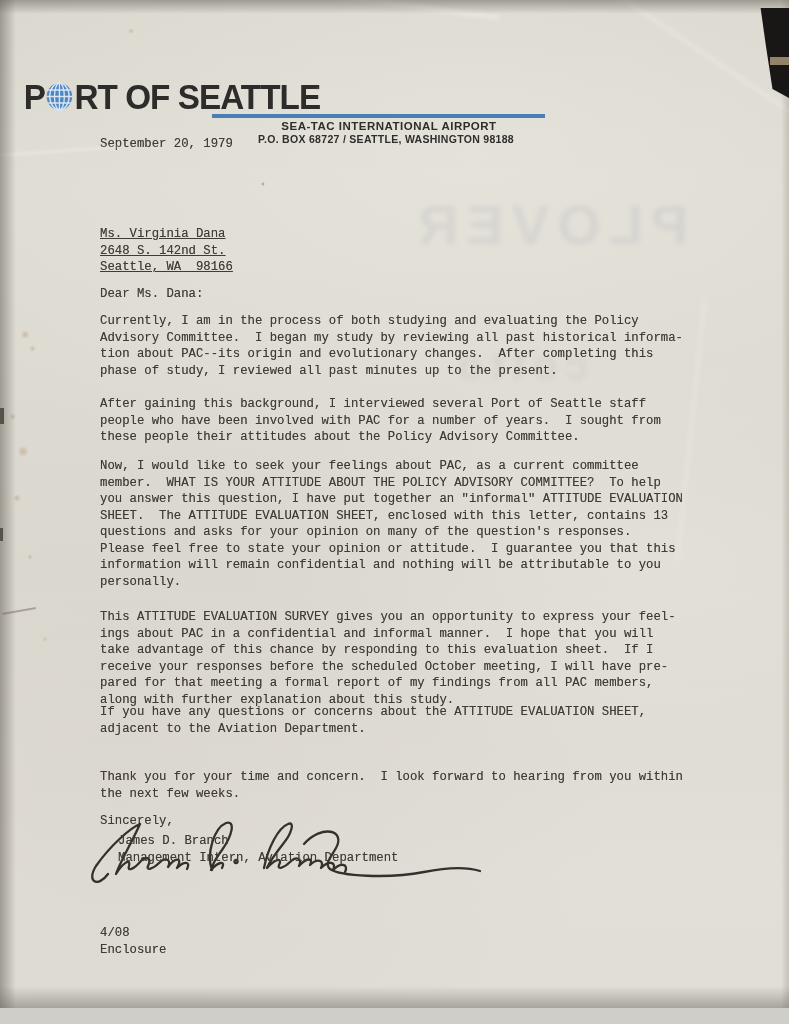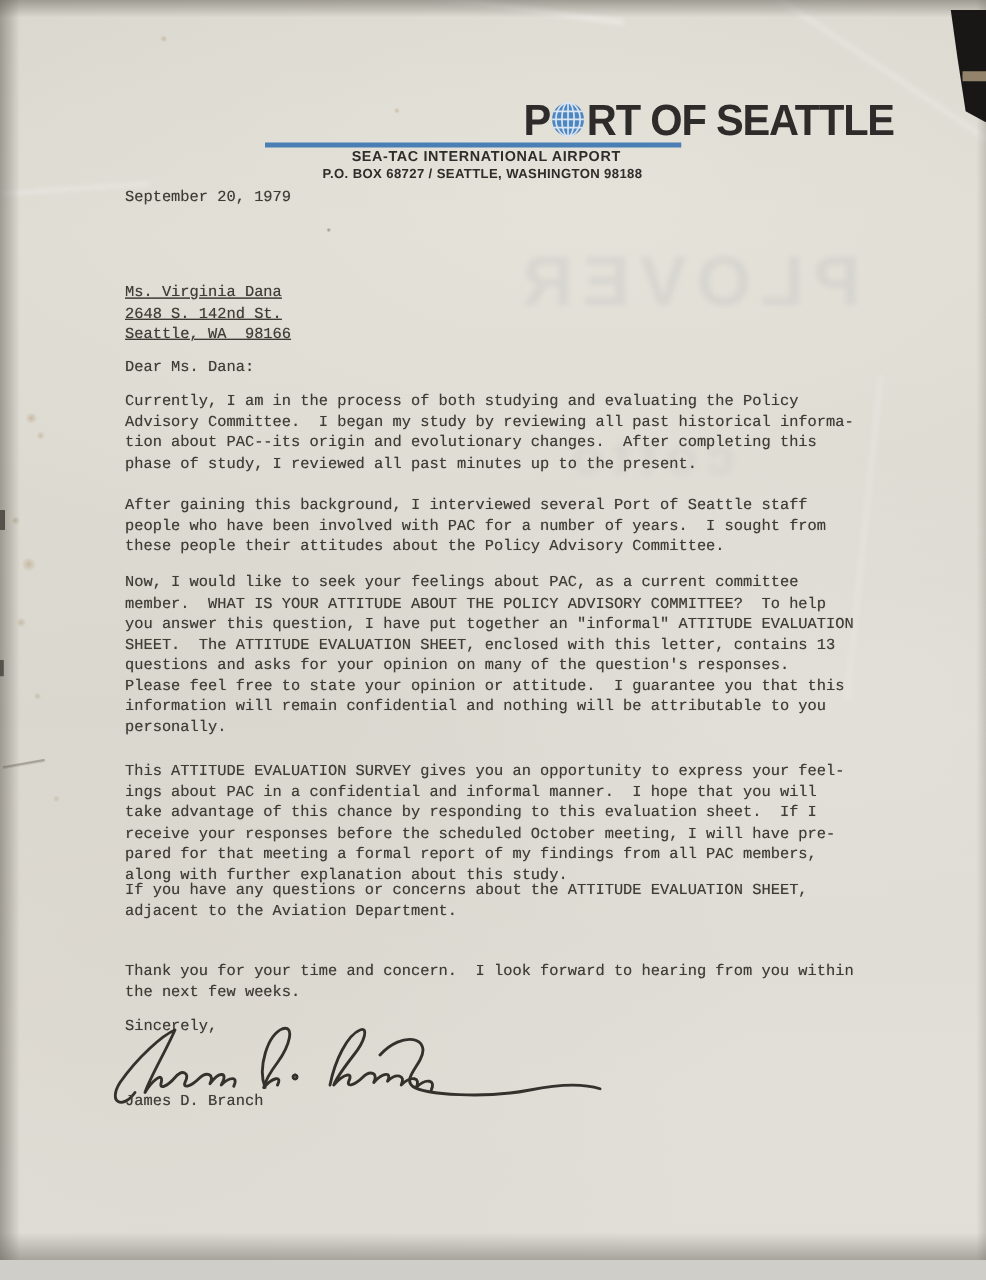--- a/index.html
+++ b/index.html
@@ -34,46 +34,46 @@
   .edge-tick{position:absolute;background:#4e4a44;}
   .t1{left:0;top:408px;width:4px;height:16px;}
   .t2{left:0;top:528px;width:3px;height:13px;}
   
   .stain{position:absolute;border-radius:50%;pointer-events:none;}
   
   .ghost{position:absolute;font-weight:bold;transform:scaleX(-1);filter:blur(2px);letter-spacing:8px;color:rgba(100,112,136,0.09);pointer-events:none;}
   .ghost1{left:410px;top:192px;font-size:56px;}
   .ghost2{left:450px;top:344px;font-size:40px;color:rgba(100,112,136,0.065);filter:blur(2.5px);}
   
-  .logo-row{position:absolute;left:1px;top:77px;width:722px;text-align:right;white-space:nowrap;}
+  .logo-row{position:absolute;left:16px;top:77px;width:722px;text-align:left;white-space:nowrap;}
   .logo-text{display:inline-block;font-weight:bold;font-size:35px;letter-spacing:-1px;color:#2d2c2a;transform:scaleX(0.95);}
   .globe{display:inline-block;vertical-align:-2px;margin:0 1px;}
   .rule{position:absolute;left:212px;top:114px;width:333px;height:4px;background:#4a7fb5;}
   .sub1{position:absolute;left:0;top:120px;width:778px;text-align:center;font-weight:bold;font-size:11.5px;letter-spacing:0.5px;color:#2e2d2b;}
   .sub2{position:absolute;left:0;top:133px;width:772px;text-align:center;font-weight:bold;font-size:10.5px;letter-spacing:0.3px;color:#2e2d2b;}
   
   .tw{
     position:absolute;left:100px;width:620px;
     font-family:"Liberation Mono","DejaVu Sans Mono",monospace;
     font-size:12.3px;line-height:16.5px;
     color:#3f3b35;
     white-space:pre;
     text-shadow:0 0 0.6px rgba(63,59,53,0.55);
   }
-  .date{top:150px;}
+  .date{top:136px;}
   .recipient{top:226px;text-decoration:underline;}
   .salutation{top:286px;}
   .p1{top:313px;}
   .p2{top:396px;}
   .p3{top:458px;}
   .p4{top:609px;}
   .p5{top:704px;}
   .p6{top:769px;}
   .sincerely{top:813px;}
-  .typedblock{top:873px;}
+  .typedblock{top:833px;margin-left:18px;}
   .refblock{top:925px;}
   .pen5{display:inline-block;width:13px;height:16px;overflow:visible;vertical-align:-3px;}
   .sig{position:absolute;left:88px;top:816px;}
 </style>
 </head>
 <body>
 
 <div class="page">
 
   <div class="ghost ghost1">PLOVER</div>
@@ -133,22 +133,23 @@
     <title>James D. Branch</title>
     <g fill="none" stroke="#26231e" stroke-width="2.3" stroke-linecap="round" stroke-linejoin="round" opacity="0.92">
       <path d="M20,58 C10,72 -2,66 8,50 C22,30 42,12 52,8 C44,26 32,46 28,58 C34,48 43,41 41,50 C39,56 46,53 52,46 C58,39 64,42 60,50 C58,55 65,53 71,47 C77,41 84,43 80,51 C88,40 95,42 89,52 C96,45 103,45 99,53"></path>
       <path d="M124,54 C118,38 126,12 138,7 C148,4 144,20 134,34 C128,42 124,50 123,54 C130,46 138,44 134,52"></path>
       <path d="M148,44 a1.6,1.6 0 1 0 0.1,0"></path>
       <path d="M176,52 C180,32 190,12 200,8 C207,5 204,17 195,28 C188,37 181,47 179,52 C187,43 195,41 191,49 C189,54 196,52 202,46 C208,40 215,42 211,50 C218,42 226,41 222,49 C229,42 237,44 233,52 C241,44 249,46 245,54 C253,46 261,48 257,56"></path>
       <path d="M216,28 C234,8 258,14 248,32 C243,41 236,48 242,53 C252,60 300,63 336,56 C356,52 376,50 392,55"></path>
     </g>
   </svg>
 
-  <div class="tw typedblock"><div>James D. Branch</div></div>
+  <div class="tw typedblock"><div>James D. Branch</div><div>Management Intern, Aviation Department</div></div>
 
+  <div class="tw refblock"><div>4/08</div><div>Enclosure</div></div>
 
   <div class="stain" style="left:20px;top:330px;width:10px;height:9px;background:radial-gradient(circle,rgba(158,126,72,0.35),rgba(158,126,72,0) 70%);"></div>
   <div class="stain" style="left:29px;top:345px;width:7px;height:7px;background:radial-gradient(circle,rgba(158,126,72,0.3),rgba(158,126,72,0) 70%);"></div>
   <div class="stain" style="left:9px;top:413px;width:7px;height:7px;background:radial-gradient(circle,rgba(150,118,66,0.33),rgba(150,118,66,0) 70%);"></div>
   <div class="stain" style="left:17px;top:446px;width:12px;height:11px;background:radial-gradient(circle,rgba(158,126,72,0.35),rgba(158,126,72,0) 70%);"></div>
   <div class="stain" style="left:13px;top:494px;width:8px;height:8px;background:radial-gradient(circle,rgba(150,118,66,0.3),rgba(150,118,66,0) 70%);"></div>
   <div class="stain" style="left:27px;top:554px;width:6px;height:6px;background:radial-gradient(circle,rgba(150,118,66,0.28),rgba(150,118,66,0) 70%);"></div>
   <div class="stain" style="left:42px;top:636px;width:6px;height:6px;background:radial-gradient(circle,rgba(150,118,66,0.22),rgba(150,118,66,0) 70%);"></div>
   <div class="stain" style="left:128px;top:28px;width:6px;height:6px;background:radial-gradient(circle,rgba(150,118,66,0.3),rgba(150,118,66,0) 70%);"></div>
   <div class="stain" style="left:315px;top:86px;width:5px;height:5px;background:radial-gradient(circle,rgba(140,110,60,0.3),rgba(140,110,60,0) 70%);"></div>

